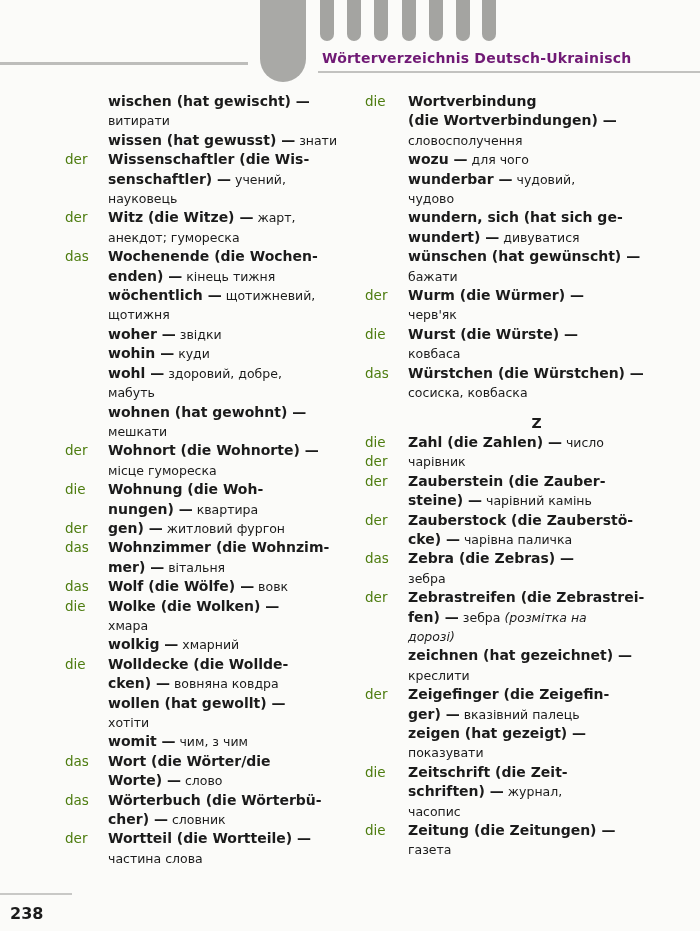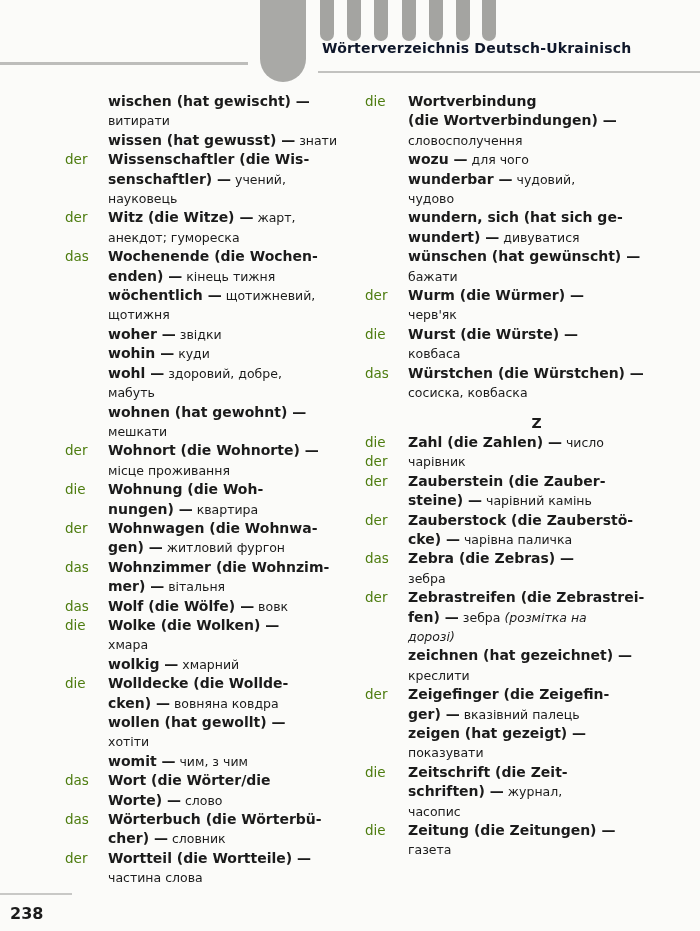--- a/index.html
+++ b/index.html
@@ -12,22 +12,22 @@
     background:#a9a9a6; border-radius:0 0 23px 23px;
   }
   .hdr-bar {
     position:absolute; top:-10px; width:14px; height:51px;
     background:#a4a4a1; border-radius:0 0 7px 7px;
   }
   .hdr-rule-left {
     position:absolute; left:0; top:62px; width:248px; height:3px; background:#bdbdbb;
   }
   .hdr-title {
-    position:absolute; left:322px; top:40px; font-size:14px; font-weight:bold;
-    letter-spacing:0.2px; color:#0f172a; white-space:nowrap;
+    position:absolute; left:322px; top:50px; font-size:14px; font-weight:bold;
+    letter-spacing:0.2px; color:#701a75; white-space:nowrap;
   }
   .hdr-rule-right {
     position:absolute; left:318px; top:71px; width:382px; height:2px; background:#c2c2c0;
   }
   .column { position:absolute; top:92px; }
   .col-left { left:65px; width:290px; }
   .col-right { left:365px; width:300px; }
   .entry { position:relative; padding-left:43px; }
   .art {
     position:absolute; left:0; top:0; font-size:13.5px; line-height:19.4px; color:#4d7c0f;
@@ -108,30 +108,29 @@
       <div class="line"><span class="hw"></span><span class="tr">мабуть</span></div>
     </div>
     <div class="entry">
       <span class="art"></span>
       <div class="line"><span class="hw">wohnen (hat gewohnt) —</span><span class="tr"></span></div>
       <div class="line"><span class="hw"></span><span class="tr">мешкати</span></div>
     </div>
     <div class="entry">
       <span class="art">der</span>
       <div class="line"><span class="hw">Wohnort (die Wohnorte) —</span><span class="tr"></span></div>
-      <div class="line"><span class="hw"></span><span class="tr">місце проживання</span></div>
+      <div class="line"><span class="hw"></span><span class="tr">місце гумореска</span></div>
     </div>
     <div class="entry">
       <span class="art">die</span>
       <div class="line"><span class="hw">Wohnung (die Woh-</span><span class="tr"></span></div>
       <div class="line"><span class="hw">nungen) —</span><span class="tr"> квартира</span></div>
     </div>
     <div class="entry">
       <span class="art">der</span>
-      <div class="line"><span class="hw">Wohnwagen (die Wohnwa-</span><span class="tr"></span></div>
       <div class="line"><span class="hw">gen) —</span><span class="tr"> житловий фургон</span></div>
     </div>
     <div class="entry">
       <span class="art">das</span>
       <div class="line"><span class="hw">Wohnzimmer (die Wohnzim-</span><span class="tr"></span></div>
       <div class="line"><span class="hw">mer) —</span><span class="tr"> вітальня</span></div>
     </div>
     <div class="entry">
       <span class="art">das</span>
       <div class="line"><span class="hw">Wolf (die Wölfe) —</span><span class="tr"> вовк</span></div>

